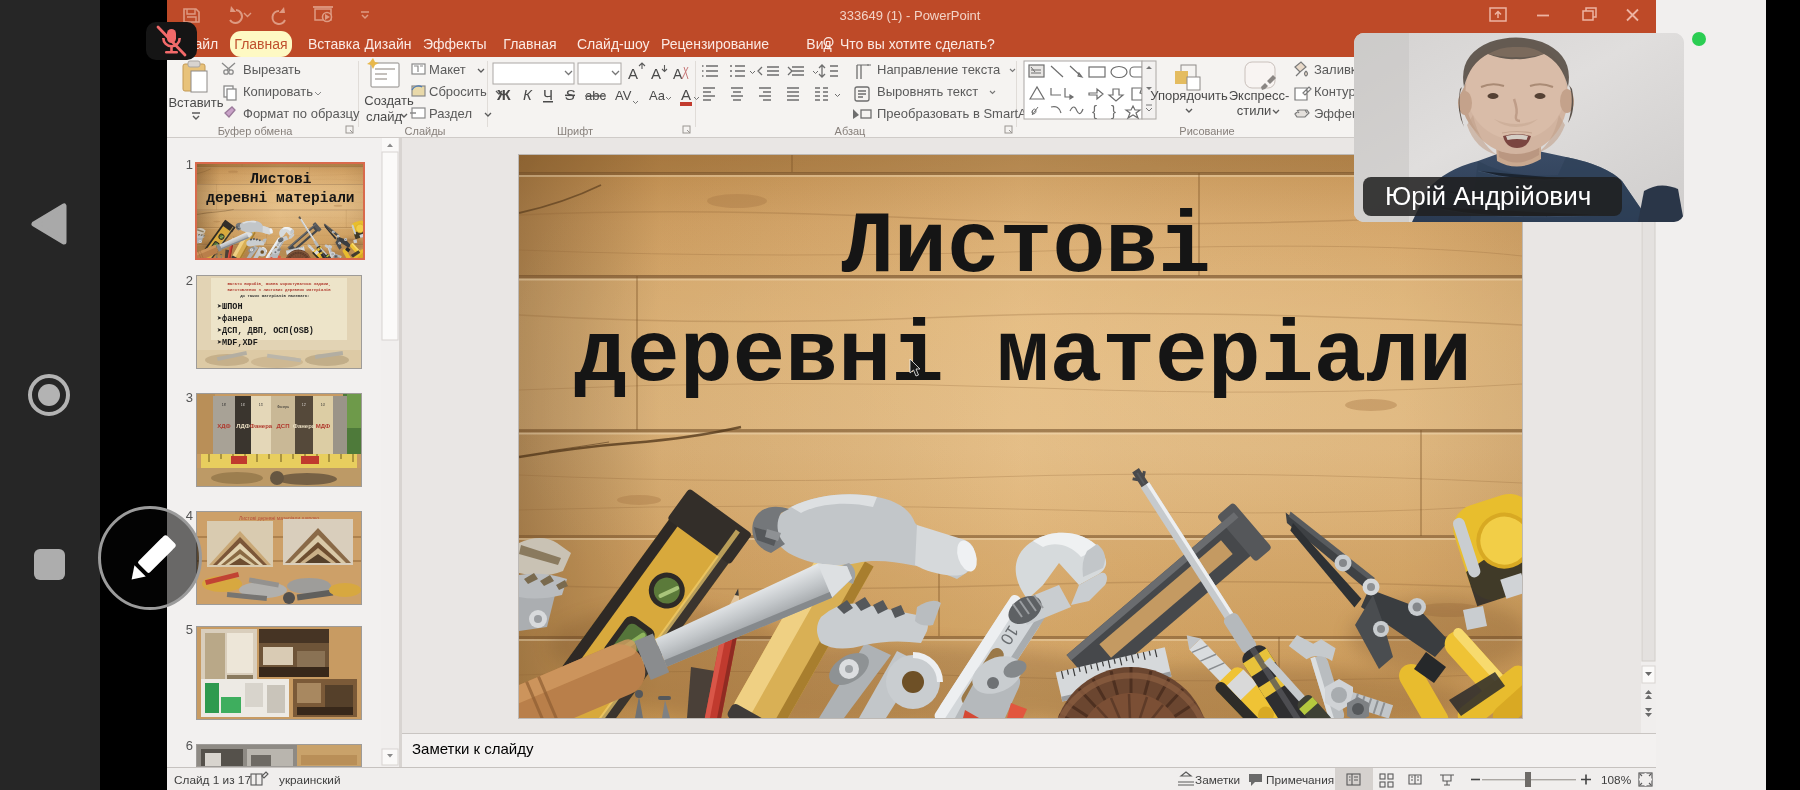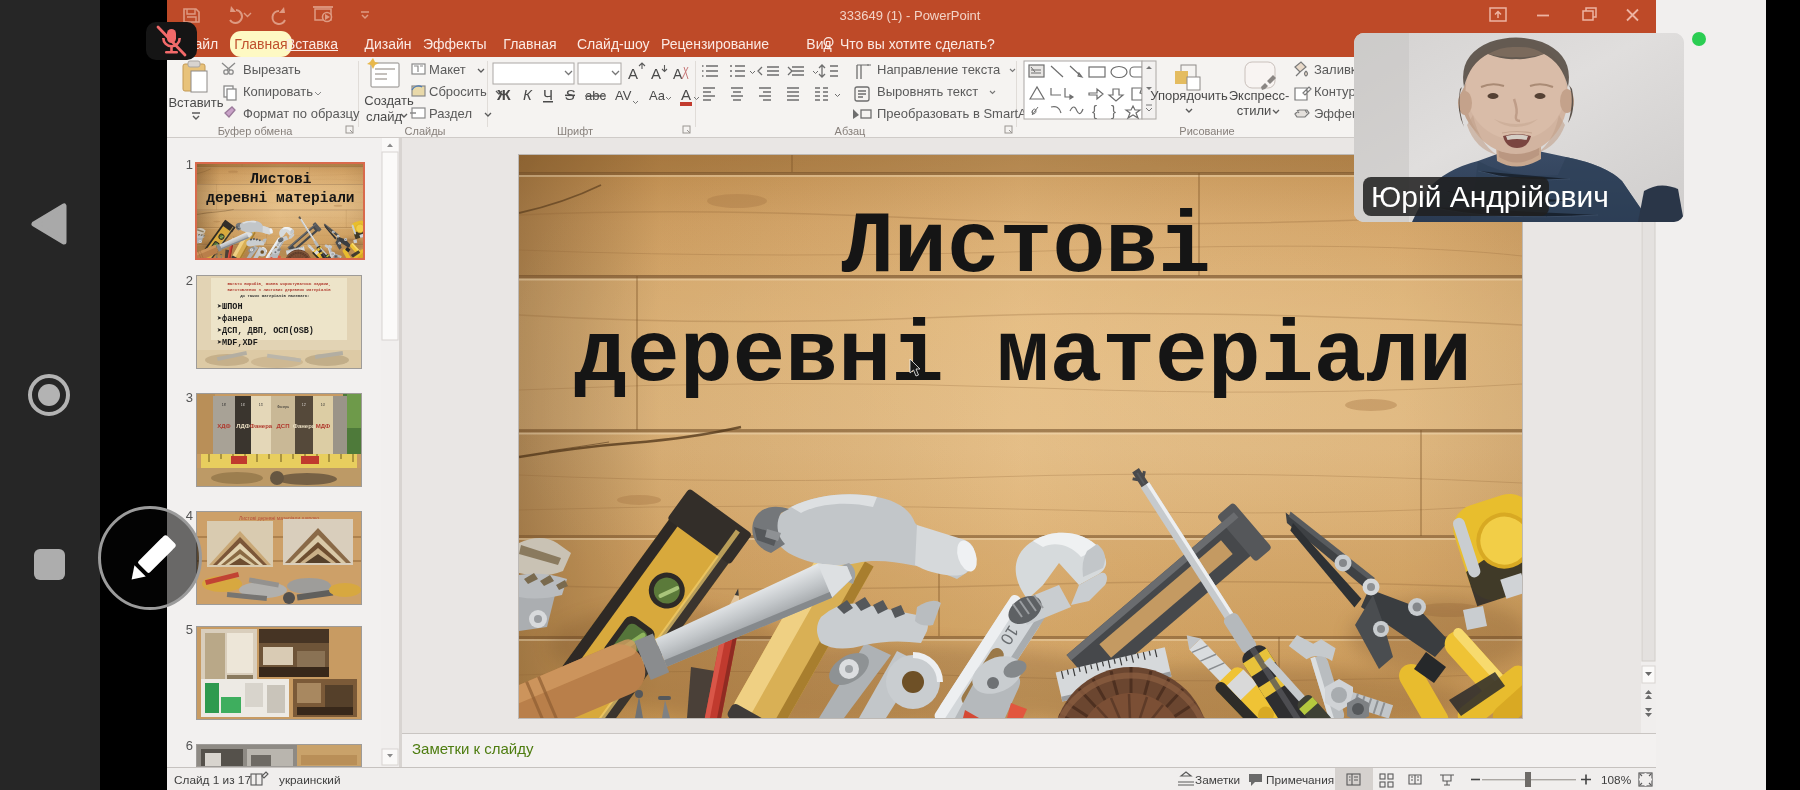--- a/index.html
+++ b/index.html
@@ -17,30 +17,30 @@
   .tab{position:absolute;top:0;height:26px;line-height:27px;text-align:center;white-space:nowrap;}
   .tabsel{background:#fef9c3;color:#C0502E;border-radius:11px;}
   #ribbon{left:0;top:57px;width:1489px;height:81px;background:#F5F3F1;border-bottom:1px solid #CFCBC8;
     color:#444;font-size:14px;}
   #contentarea{left:0;top:138px;width:1489px;height:629px;background:#E9E6E4;}
   #thumbpanel{left:0;top:0;width:214px;height:629px;background:#F2F0EF;}
   #thumbscroll{left:214px;top:0;width:18px;height:629px;background:#F1EFEE;}
   #paneldiv{left:232px;top:0;width:3px;height:629px;background:#D8D4D1;}
   #canvas{left:235px;top:0;width:1254px;height:595px;background:#E9E6E4;}
   #notesbar{left:235px;top:595px;width:1254px;height:34px;background:#F3F1F0;border-top:1px solid #C9C5C2;
-    color:#4d7c0f;font-size:15px;}
+    color:#000000;font-size:15px;}
   #statusbar{left:0;top:767px;width:1489px;height:23px;background:#F0EEED;border-top:1px solid #C6C2BF;
     color:#000000;font-size:12.5px;}
   .thumbimg{position:absolute;left:29px;width:166px;height:94px;border:1px solid #9E9B98;background:#fff;overflow:hidden;}
   .tnum{position:absolute;left:10px;width:16px;text-align:right;font-size:13px;color:#555;}
   #slide{position:absolute;left:117px;top:17px;width:1003px;height:563px;background:#D3A76D;outline:1px solid #BDB9B5;}
   
   #webcam{left:1354px;top:33px;width:330px;height:189px;border-radius:10px;overflow:hidden;background:#DCDAD9;}
-  #namelabel{position:absolute;left:9px;top:144px;width:186px;height:39px;border-radius:8px;
-    background:rgba(32,32,32,0.86);color:#fff;font-size:30px;line-height:39px;padding-left:8px;white-space:nowrap;}
+  #namelabel{position:absolute;left:9px;top:144px;width:259px;height:39px;border-radius:8px;
+    background:rgba(32,32,32,0.86);color:#fff;font-size:26px;line-height:39px;padding-left:22px;white-space:nowrap;}
   #greendot{left:1692px;top:32px;width:14px;height:14px;border-radius:50%;background:#2BCD52;}
   #mutebtn{left:146px;top:22px;width:51px;height:38px;border-radius:10px;background:#151515;}
   #pencilbtn{left:98px;top:506px;width:104px;height:104px;border-radius:50%;
     background:rgba(5,5,5,0.58);border:3px solid #9B9B9B;}
 </style>
 </head>
 <body>
 <div id="stage">
   <svg width="0" height="0" style="position:absolute;">
     <defs>
@@ -557,21 +557,21 @@
           <path d="M1370,15.5 h12" stroke-width="1.8"></path>
           <rect x="1416" y="11" width="10" height="9"></rect>
             <path d="M1419,11 v-3 h10 v9 h-3"></path>
           <path d="M1460,9.5 l11,11 M1471,9.5 l-11,11" stroke-width="1.8"></path>
         </g>
       </svg>
     </div>
     <div class="abs" id="tabs">
       <div class="tab" style="left:12px;width:44px;">Файл</div>
       <div class="tab tabsel" style="left:63px;width:62px;">Главная</div>
-      <div class="tab" style="left:118px;width:54px;text-decoration:underline;">Вставка</div>
+      <div class="tab" style="left:140px;width:54px;">Вставка</div>
       <div class="tab" style="left:194px;width:54px;">Дизайн</div>
       <div class="tab" style="left:256px;width:62px;">Эффекты</div>
       <div class="tab" style="left:332px;width:62px;">Главная</div>
       <div class="tab" style="left:410px;width:72px;">Слайд-шоу</div>
       <div class="tab" style="left:494px;width:106px;">Рецензирование</div>
       <div class="tab" style="left:610px;width:36px;margin-left:24px;">Вид</div>
       <div class="tab" style="left:655px;width:190px;text-align:left;">
         <svg width="13" height="15" style="vertical-align:-2px;margin-right:5px;">
             <g stroke="#FBEAE4" fill="none" stroke-width="1.3">
               <circle cx="6.5" cy="6" r="4.4"></circle>

